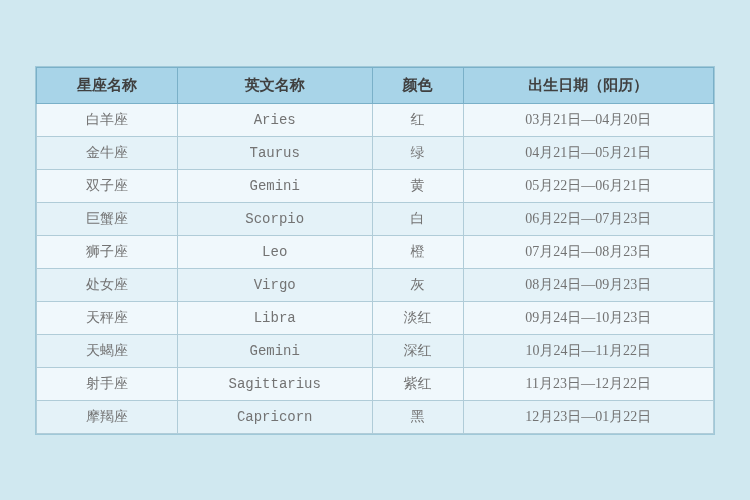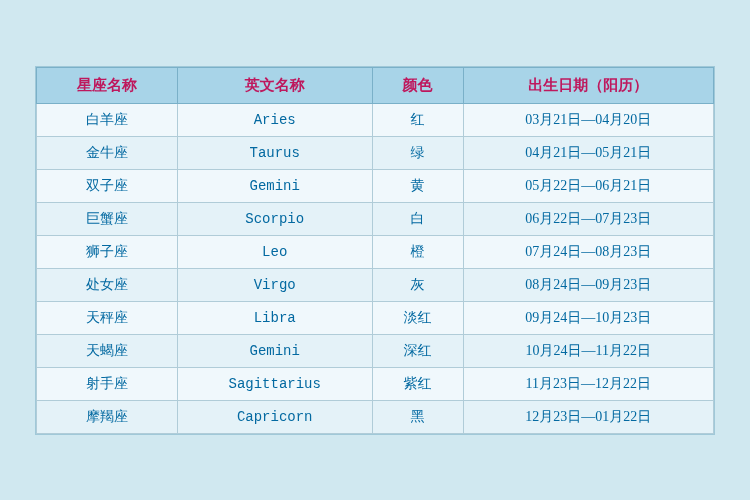--- a/index.html
+++ b/index.html
@@ -32,37 +32,37 @@
     thead tr {
       background-color: #a8d4e8;
     }
 
     thead th {
       border: 1px solid #7ab0c8;
       padding: 8px 12px;
       text-align: center;
       font-weight: bold;
       font-size: 15px;
-      color: #be185d;
+      color: #404040;
     }
 
     tbody tr {
       background-color: #f0f8fc;
     }
 
     tbody tr:nth-child(even) {
       background-color: #e4f2f8;
     }
 
     tbody td {
       border: 1px solid #b0ccd8;
       padding: 7px 12px;
       text-align: center;
       font-size: 14px;
-      color: #0369a1;
+      color: #737373;
     }
 
     tbody td:first-child {
       font-weight: normal;
     }
 
     tbody td:nth-child(2) {
       font-style: normal;
       font-family: Liberation Mono, monospace;
     }

